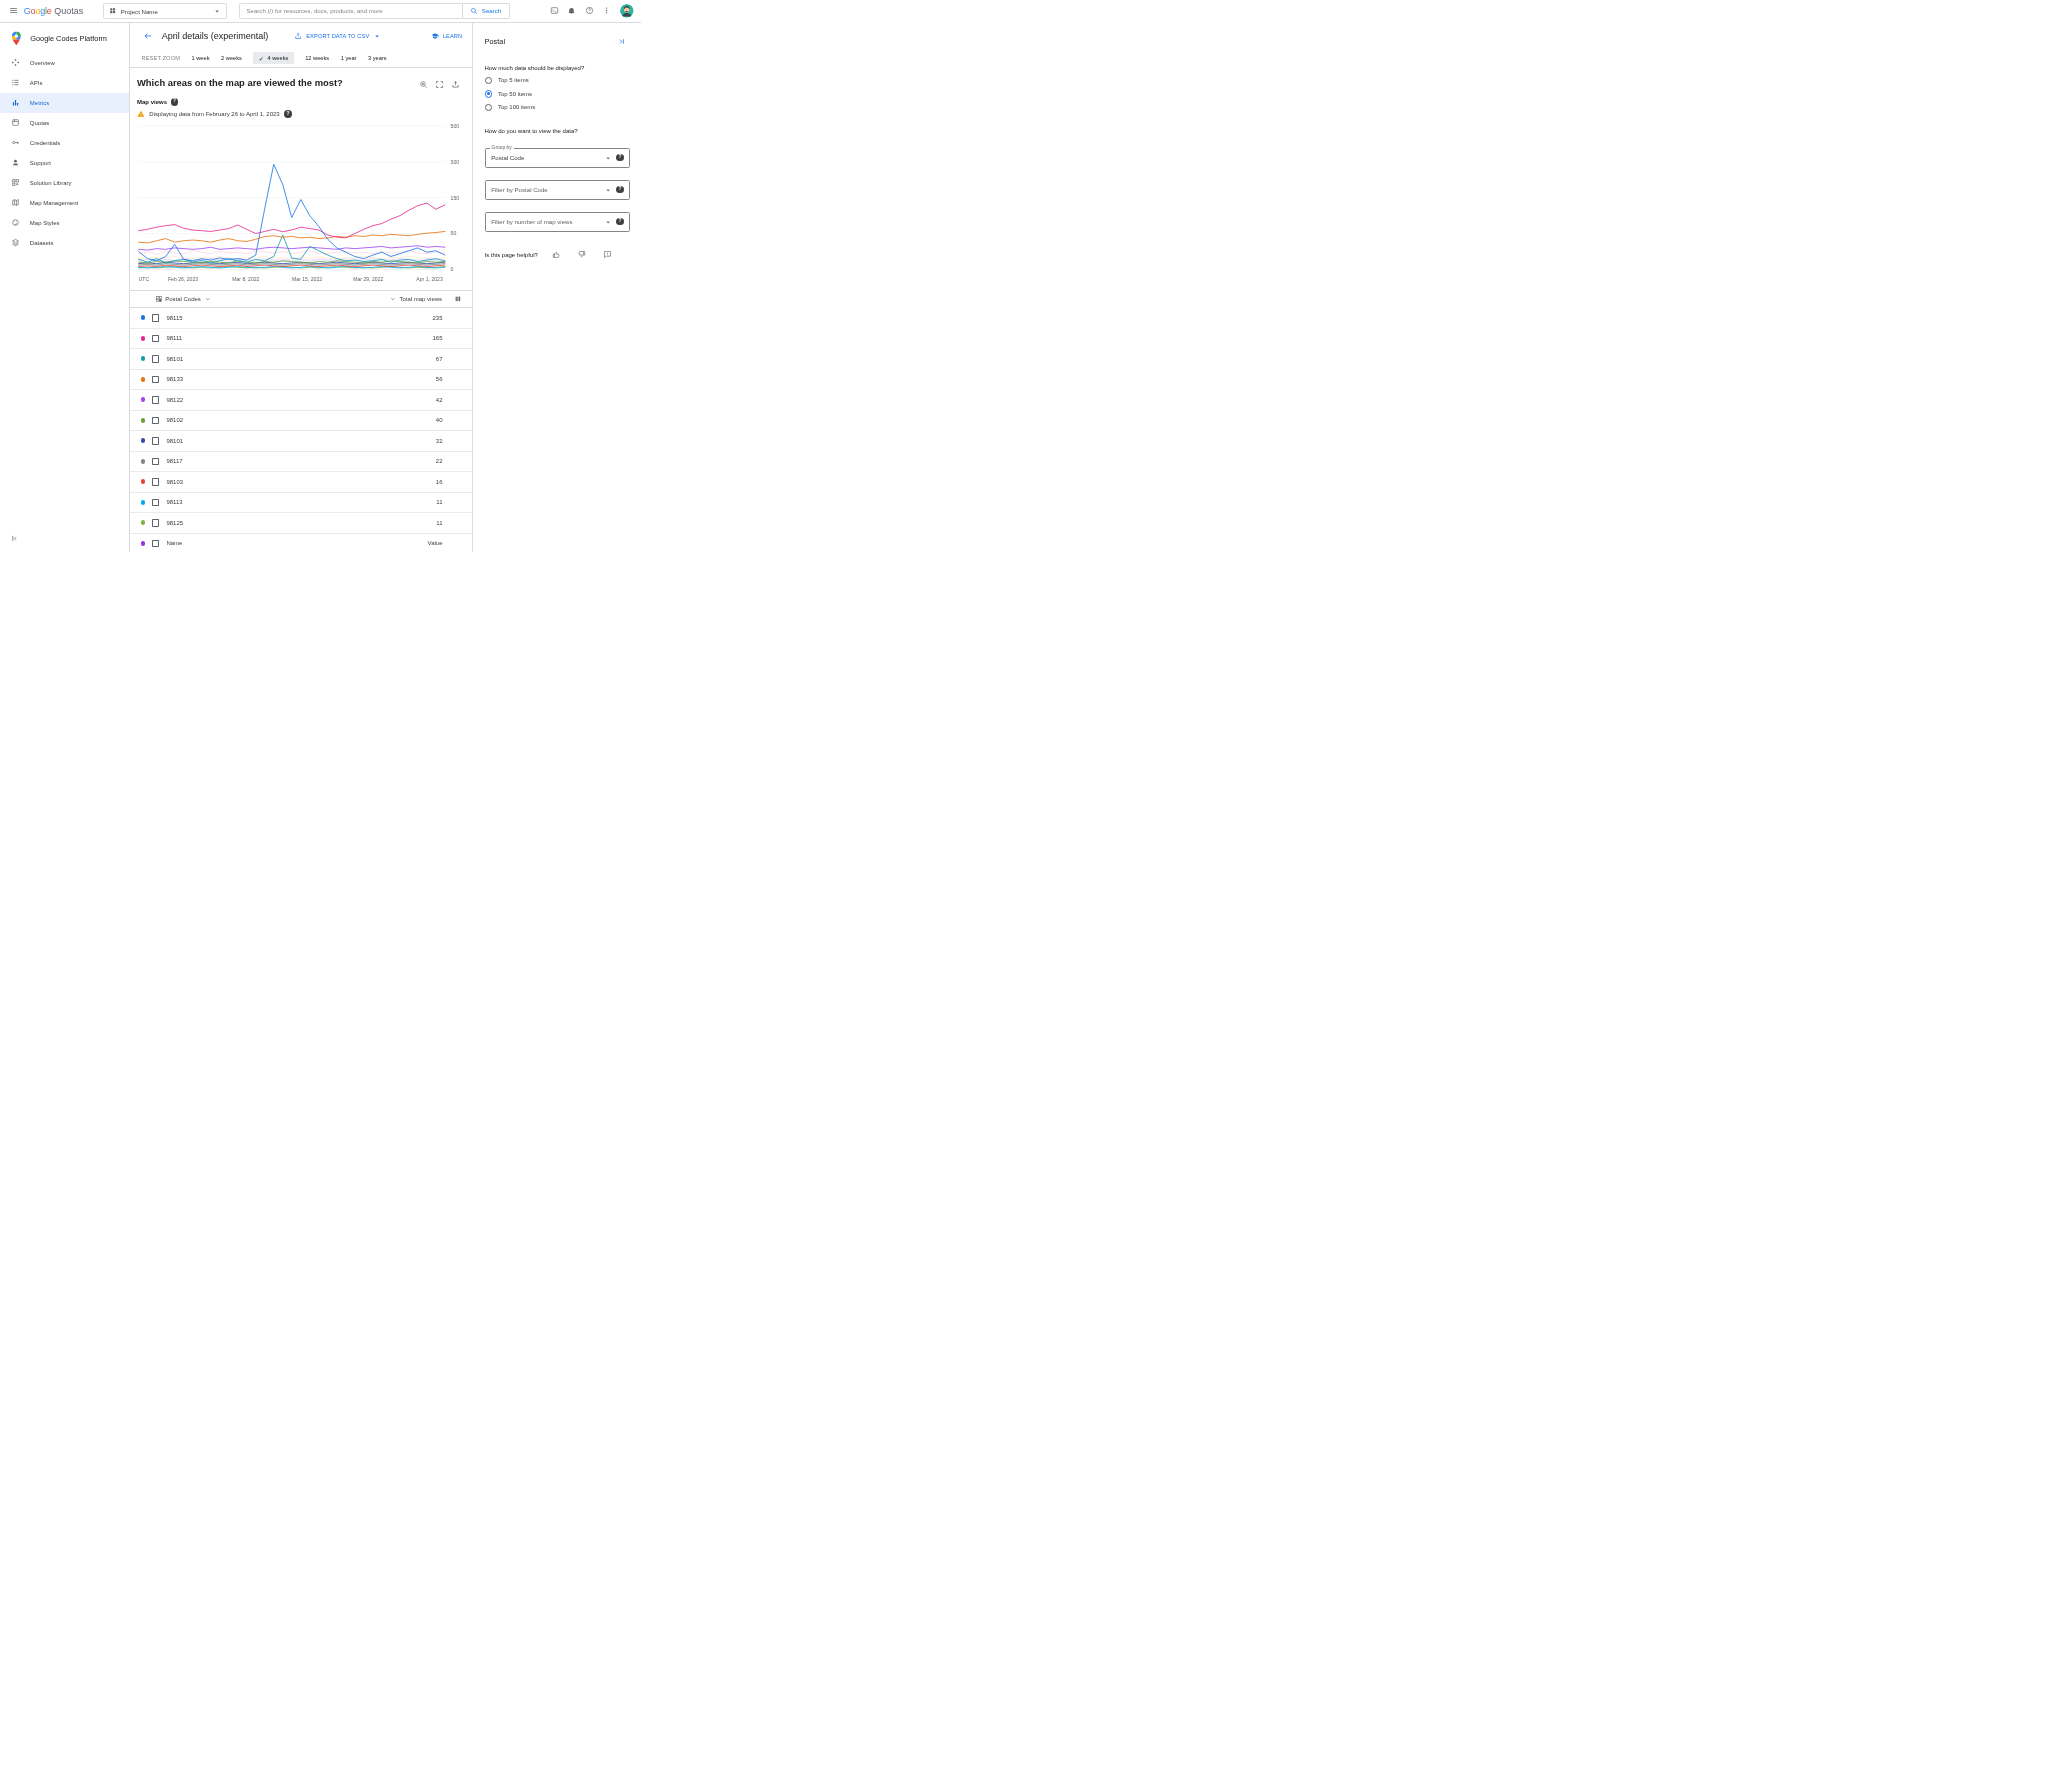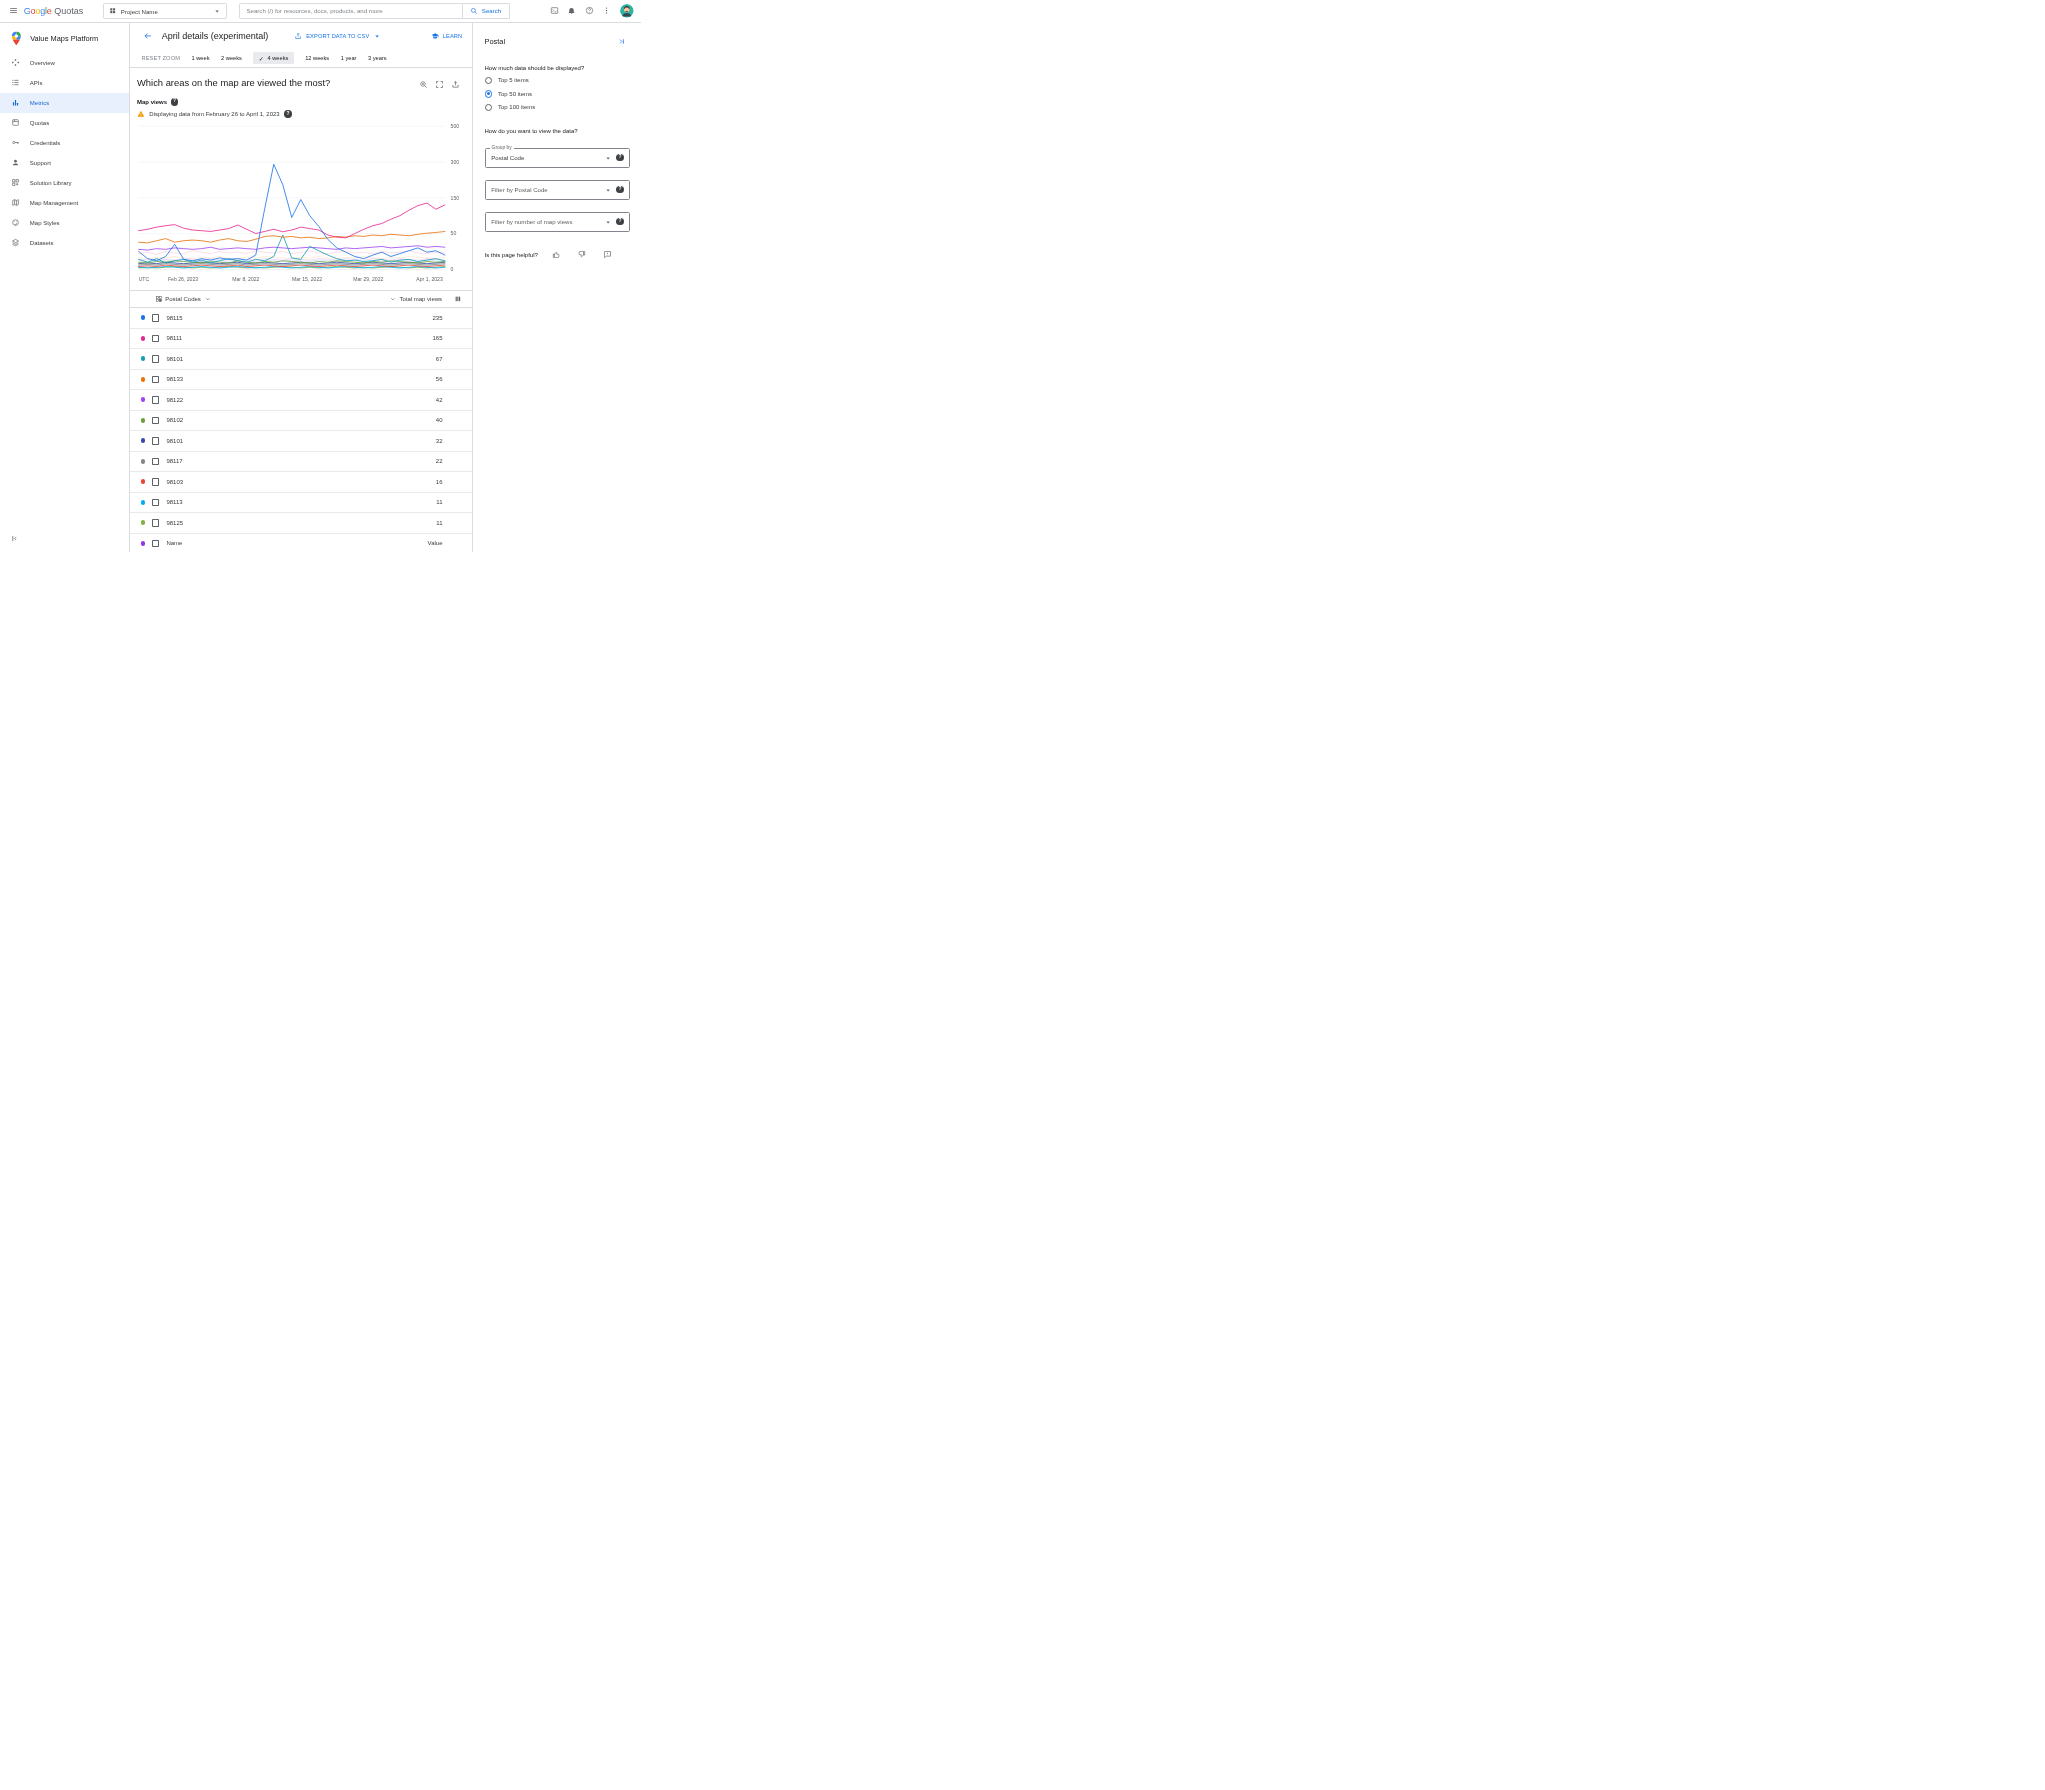--- a/index.html
+++ b/index.html
@@ -47,21 +47,21 @@
   .export-btn svg,.learn-btn svg{width:8.2px;height:8.2px}
   .learn-btn{margin-left:auto;display:flex;align-items:center;gap:3.7px;color:#1a73e8;font-size:5.7px;font-weight:500;letter-spacing:0.1px;cursor:pointer}
   .time-row{height:19px;display:flex;align-items:center;gap:11.5px;padding:0 9.8px 0 11.5px;border-bottom:0.4px solid #dadce0;flex:0 0 auto}
   .reset-zoom{color:#80868b;font-size:5.7px;font-weight:500;letter-spacing:0.1px;cursor:pointer;white-space:nowrap}
   .range{font-size:5.7px;font-weight:500;color:#202124;cursor:pointer;display:flex;align-items:center;gap:3.7px;white-space:nowrap}
   .range.sel{background:#e8eaed;border-radius:1.6px;padding:2.5px 5.3px}
   .range .check{font-size:6.1px;color:#202124}
 
   .chart-sec{padding:9px 9px 0 7px}
   .chart-title-row{display:flex;align-items:flex-start}
-  .chart-q{font-size:9.4px;font-weight:400;color:#202124}
+  .chart-q{font-size:9.4px;font-weight:700;color:#202124}
   .chart-tools{margin-left:auto;display:flex;gap:1.6px}
   .chart-tools .icon-btn{width:14.7px;height:14.7px}
   .metric-row{display:flex;align-items:center;gap:3.7px;margin-top:6.5px}
   .metric-label{font-size:6px;font-weight:700;color:#202124}
   .help-dot{width:7.4px;height:7.4px;border-radius:50%;background:#3c4043;color:#fff;font-size:4.9px;font-weight:700;display:inline-flex;align-items:center;justify-content:center;flex:0 0 auto;cursor:pointer;line-height:1}
   .warn-row{display:flex;align-items:center;gap:4.5px;margin-top:4.5px}
   .warn-row svg{width:7.8px;height:7.8px;flex:0 0 auto}
   .warn-text{font-size:6px;color:#3c4043}
   svg.chart{display:block;margin-top:3.3px}
   .axis-label{fill:#5f6368;font-size:12.5px}
@@ -191,21 +191,21 @@
             </defs>
           <g clip-path="url(#pinclip)">
             <rect x="0" y="0" width="12" height="12" fill="#4285F4"></rect>
             <rect x="12" y="0" width="12" height="12" fill="#34A853"></rect>
             <rect x="0" y="12" width="12" height="8" fill="#FBBC04"></rect>
             <rect x="12" y="12" width="12" height="8" fill="#4285F4"></rect>
             <rect x="0" y="20" width="24" height="14" fill="#EA4335"></rect>
           </g>
           <circle cx="12" cy="11.5" r="4" fill="#fff"></circle>
         </svg>
-        <span class="sb-title">Value Maps Platform</span>
+        <span class="sb-title">Google Codes Platform</span>
       </div>
       <nav id="sidebar-nav">
           <div class="nav-item">
     <span class="nav-ic">
               <svg viewBox="0 0 24 24" fill="currentColor">
                 <path d="M12 2.5L14.7 5.2 12 7.9 9.3 5.2zM4.8 9.3L7.5 12 4.8 14.7 2.1 12zM19.2 9.3L21.9 12 19.2 14.7 16.5 12zM12 16.1l2.7 2.7L12 21.5l-2.7-2.7z"></path>
               </svg>
             </span>
     <span class="nav-label">Overview</span>
   </div>

